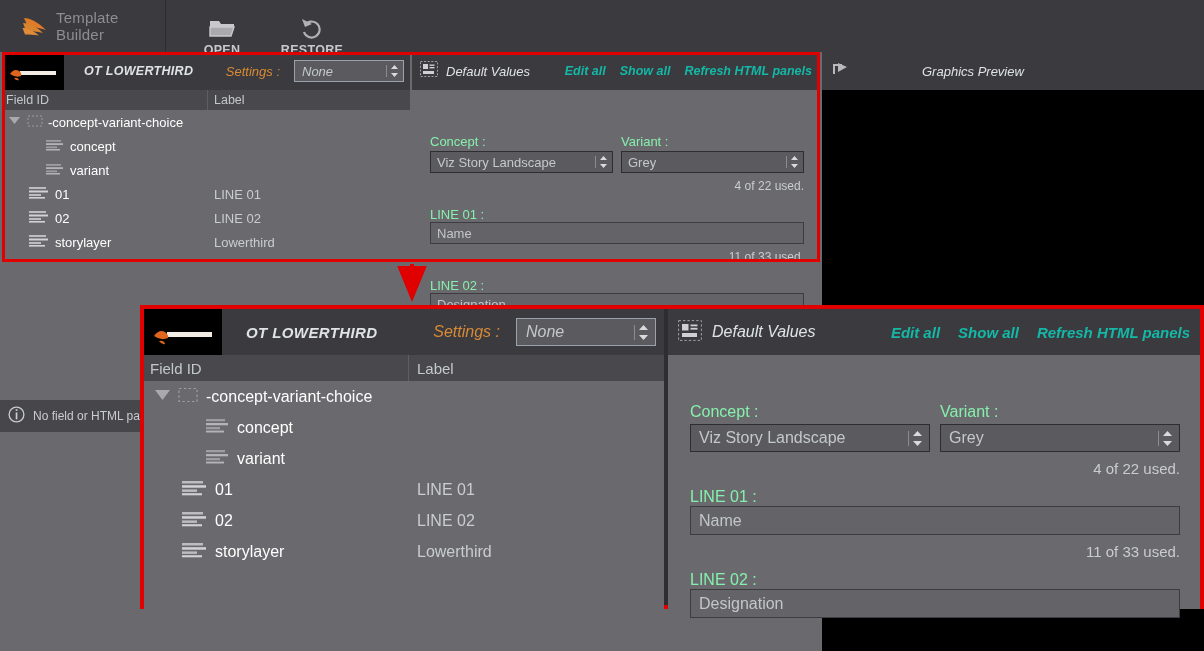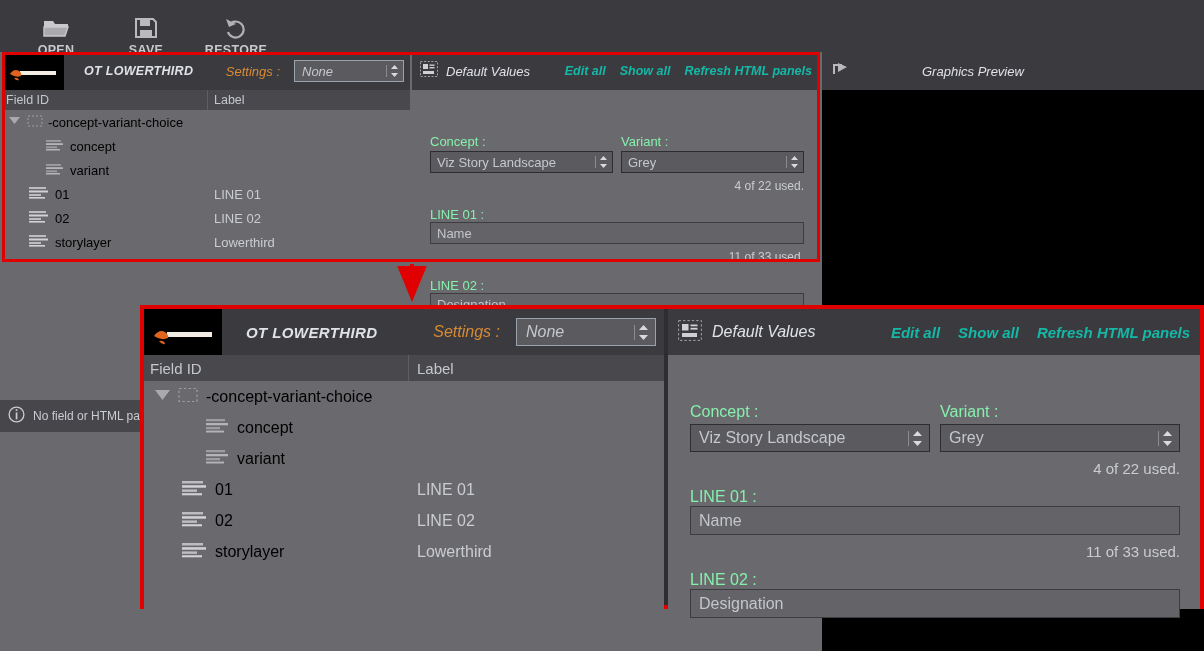--- a/index.html
+++ b/index.html
@@ -51,21 +51,21 @@
     display: flex; align-items: center; font-style: italic;
   }
   .col-head {
     background: #48484d;
     color: #c3c8cc;
     display: flex; align-items: center;
   }
   .tree-body { background: #6a6a6e; }
 
   .row { display: flex; align-items: center; }
-  .row .fid { color: #000000; }
+  .row .fid { color: #ffffff; }
   .row .lbl { color: #c9ccd0; }
 
   .settings-label { color: #d98b34; }
   .combo {
     background: #5a5a5f;
     border: 1px solid #2e2e32;
     color: #c4c8cc;
     display: flex; align-items: center; justify-content: space-between;
     cursor: pointer;
   }
@@ -137,41 +137,41 @@
     z-index: 20;
   }
   svg.arrows { position: absolute; left:0; top:0; width:1204px; height:651px; z-index: 28; pointer-events:none;}
 </style>
 </head>
 <body>
 
 <div id="app">
 
   <div class="toolbar">
+    <div class="brand">
+      <span class="brand-logo">
+        <svg class="brand-logo" viewBox="0 0 26 24">
+          <path d="M2 4 C8 4 16 8 24 16 C18 14 12 13 6 13 Z" fill="#e07b28"></path>
+          <path d="M1 9 C7 9 14 12 21 19 C15 17.5 9 17 4 17 Z" fill="#d9832f"></path>
+          <path d="M0.5 14 C6 14 11 16.5 17 21.5 C12 20.5 7 20.5 3 20.5 Z" fill="#e08b3a"></path>
+        </svg>
+      </span>
+      <span class="brand-text">Template Builder</span>
+    </div>
 
     <div class="tb-btns">
       <div class="tb-btn">
         <span>
           <svg width="28" height="22" viewBox="0 0 28 22">
             <path d="M2 4 h9 l2 3 h13 v3 H2 Z" fill="#c9c9cd"></path>
             <path d="M2 10 h24 l-3 9 H2 Z" fill="#a9a9ae"></path>
             <path d="M2 10 h24 l-3 9 H2 Z" fill="none" stroke="#c9c9cd" stroke-width="1.4"></path>
           </svg>
         </span>
         <span class="tb-btn-label">OPEN</span>
-      </div>
-      <div class="tb-btn">
-        <span>
-          <svg width="24" height="22" viewBox="0 0 24 22">
-            <path d="M2 2 h17 l3 3 v15 H2 Z" fill="none" stroke="#b9b9be" stroke-width="2"></path>
-            <rect x="6" y="2" width="10" height="7" fill="#b9b9be"></rect>
-            <rect x="6" y="13" width="12" height="7" fill="#b9b9be"></rect>
-          </svg>
-        </span>
-        <span class="tb-btn-label">SAVE</span>
       </div>
       <div class="tb-btn">
         <span>
           <svg width="24" height="22" viewBox="0 0 24 22">
             <path d="M5 8 a8 8 0 1 1 -1 7" fill="none" stroke="#b0b0b5" stroke-width="2.2"></path>
             <path d="M2 2 L5 10 L12 7 Z" fill="#b0b0b5"></path>
           </svg>
         </span>
         <span class="tb-btn-label">RESTORE</span>
       </div>

